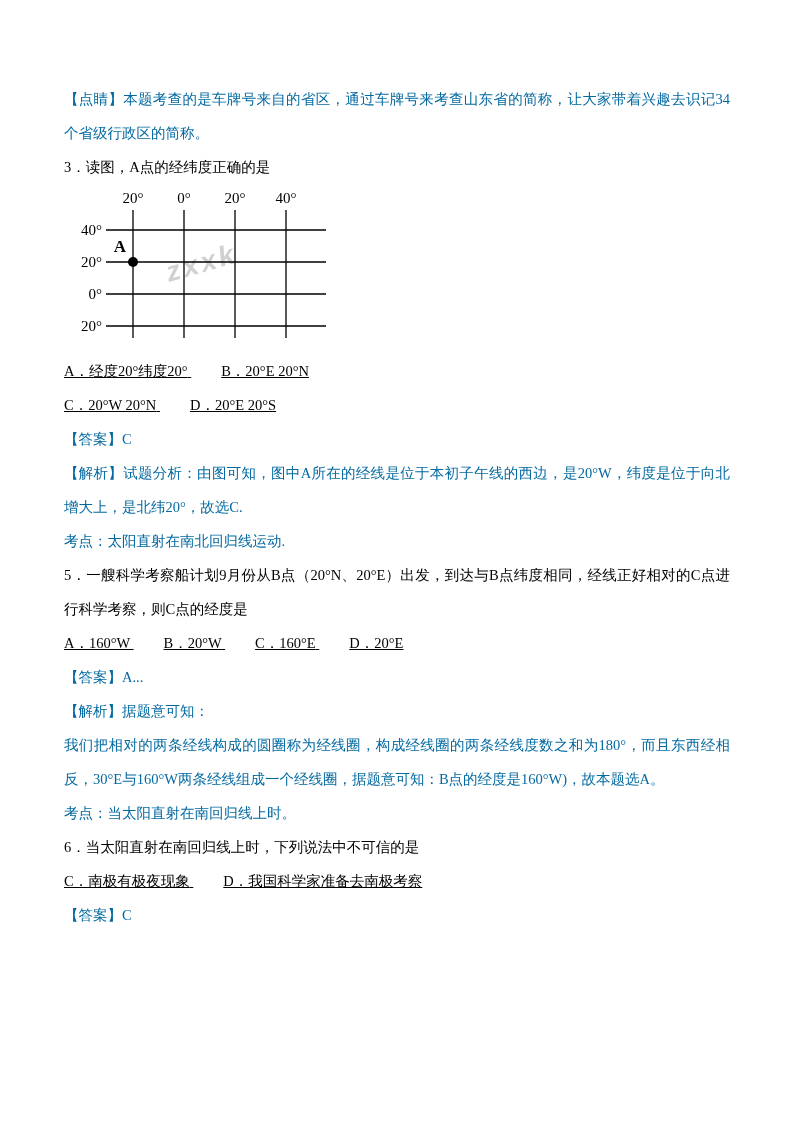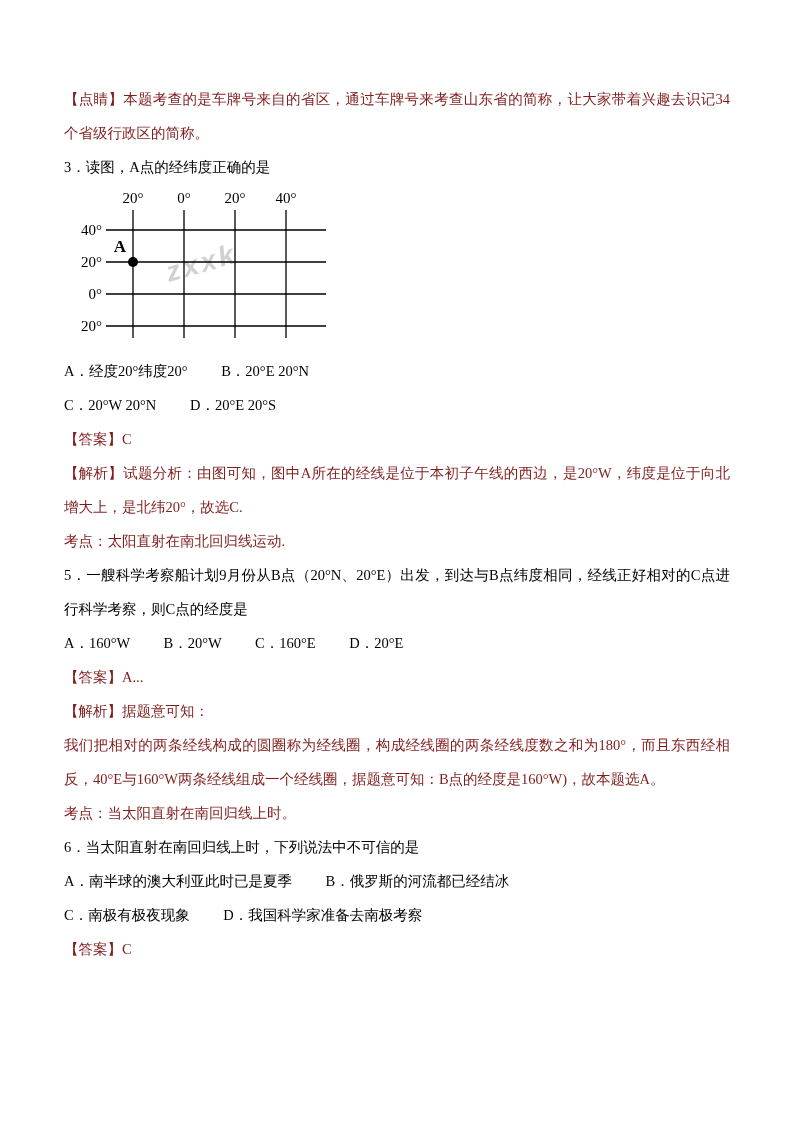--- a/index.html
+++ b/index.html
@@ -14,22 +14,22 @@
   .page {
     padding: 82px 64px 0 64px;
     font-size: 14.5px;
     color: #000000;
   }
   .page p {
     margin: 0;
     line-height: 34px;
     text-align: justify;
   }
-  .red { color: #7f1d1d; }
-  .opts { text-align: center; }
+  .red { color: #0369a1; }
+  .opts { text-align: center; text-decoration: underline; }
   .opts span + span { margin-left: 30px; }
   .diagram { margin: 4px 0 4px 10px; }
   .gl { stroke: #000000; stroke-width: 1.3; }
   .lbl { font-size: 15px; fill: #000000; font-family: "Liberation Serif", serif; }
   .mid { text-anchor: middle; }
   .end { text-anchor: end; }
   .wm {
     font-size: 28px;
     font-weight: bold;
     font-style: italic;
@@ -95,27 +95,23 @@
 
   <p>5．一艘科学考察船计划9月份从B点（20°N、20°E）出发，到达与B点纬度相同，经线正好相对的C点进行科学考察，则C点的经度是</p>
   <p class="opts">
     <span>A．160°W</span>
     <span>B．20°W</span>
     <span>C．160°E</span>
     <span>D．20°E</span>
   </p>
   <p class="red">【答案】A...</p>
   <p class="red">【解析】据题意可知：</p>
-  <p class="red">我们把相对的两条经线构成的圆圈称为经线圈，构成经线圈的两条经线度数之和为180°，而且东西经相反，40°E与160°W两条经线组成一个经线圈，据题意可知：B点的经度是160°W)，故本题选A。</p>
+  <p class="red">我们把相对的两条经线构成的圆圈称为经线圈，构成经线圈的两条经线度数之和为180°，而且东西经相反，30°E与160°W两条经线组成一个经线圈，据题意可知：B点的经度是160°W)，故本题选A。</p>
   <p class="red">考点：当太阳直射在南回归线上时。</p>
 
   <p>6．当太阳直射在南回归线上时，下列说法中不可信的是</p>
-  <p class="opts">
-    <span>A．南半球的澳大利亚此时已是夏季</span>
-    <span>B．俄罗斯的河流都已经结冰</span>
-  </p>
   <p class="opts">
     <span>C．南极有极夜现象</span>
     <span>D．我国科学家准备去南极考察</span>
   </p>
   <p class="red">【答案】C</p>
 
 </div>
 
 </body></html>

